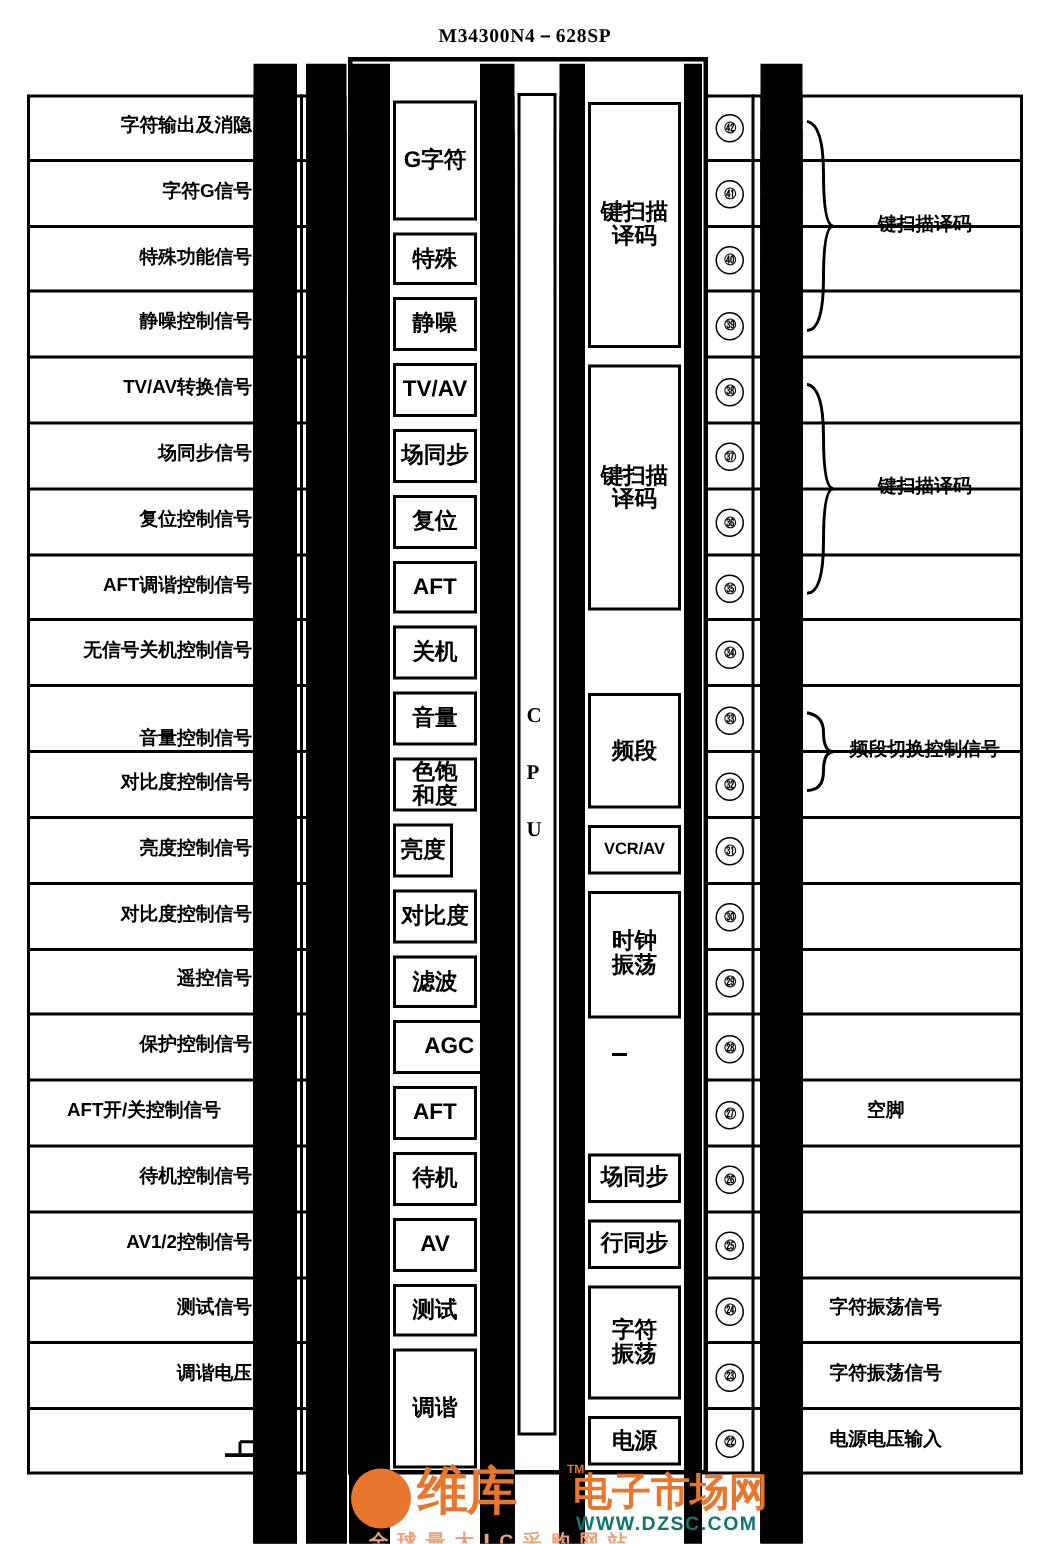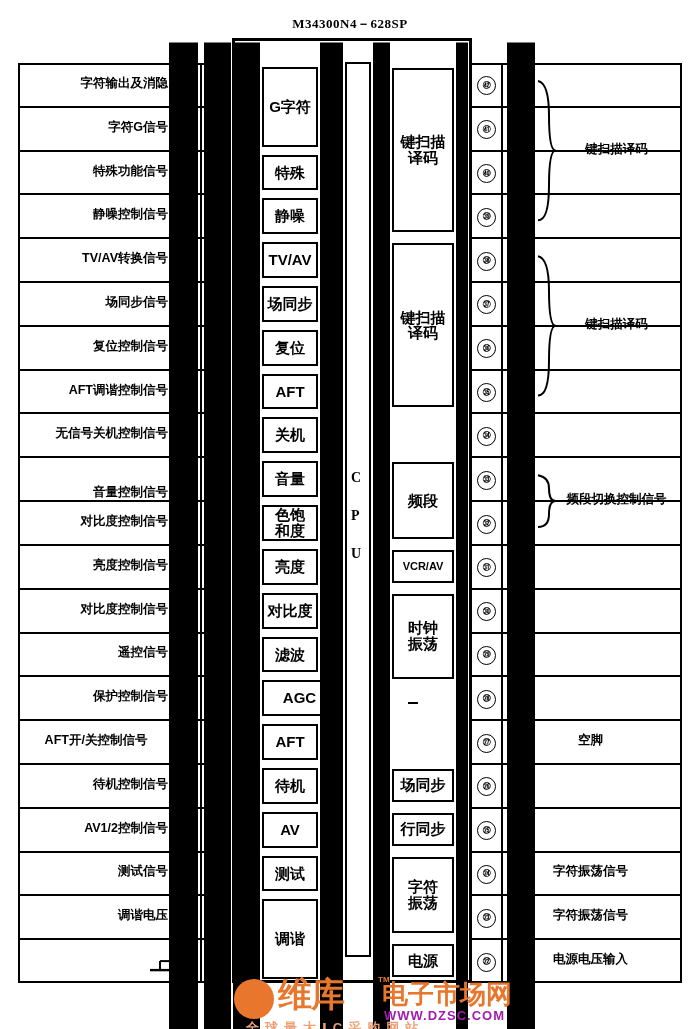--- a/index.html
+++ b/index.html
@@ -47,21 +47,21 @@
   
   #wm{position:absolute;left:234px;top:975px;width:466px;height:54px;}
   .wmdisc{position:absolute;left:0;top:4px;width:40px;height:40px;
           border-radius:50%;background:#e8762c;}
   .wmbig{position:absolute;left:44px;top:2px;font-size:34px;font-weight:bold;
          color:#e8762c;letter-spacing:-1px;line-height:1;}
   .wmbig2{position:absolute;left:148px;top:6px;font-size:26px;font-weight:bold;
           color:#e8762c;letter-spacing:0px;line-height:1;}
   .wmtm{position:absolute;left:144px;top:0px;font-size:8px;color:#e8762c;font-weight:bold;}
   .wmurl{position:absolute;left:150px;top:34px;font-size:13px;font-weight:bold;
-         color:#a21caf;letter-spacing:1px;line-height:1;}
+         color:#0f766e;letter-spacing:1px;line-height:1;}
   .wmsub{position:absolute;left:12px;top:46px;font-size:13px;font-weight:bold;
          color:#eaa178;letter-spacing:6px;line-height:1;}
 </style>
 </head>
 <body>
 
 <div id="stage">
 
   <div class="ttl" id="title" style="left:0;top:15px;width:700px;text-align:center;">M34300N4－628SP</div>
 
@@ -201,21 +201,21 @@
       <div class="blk" style="left:262px;top:67px;width:56px;height:79.62px;">G字符</div>
       <div class="blk" style="left:262px;top:154.62px;width:56px;height:35.81px;">特殊</div>
       <div class="blk" style="left:262px;top:198.43px;width:56px;height:35.81px;">静噪</div>
       <div class="blk" style="left:262px;top:242.24px;width:56px;height:35.81px;">TV/AV</div>
       <div class="blk" style="left:262px;top:286.05px;width:56px;height:35.81px;">场同步</div>
       <div class="blk" style="left:262px;top:329.86px;width:56px;height:35.81px;">复位</div>
       <div class="blk" style="left:262px;top:373.67px;width:56px;height:35.81px;">AFT</div>
       <div class="blk" style="left:262px;top:417.48px;width:56px;height:35.81px;">关机</div>
       <div class="blk" style="left:262px;top:461.29px;width:56px;height:35.81px;">音量</div>
       <div class="blk" style="left:262px;top:505.1px;width:56px;height:35.81px;">色饱<br>和度</div>
-      <div class="blk" style="left:262px;top:548.9100000000001px;width:56px;height:35.81px;">亮度</div>
+      <div class="blk" style="left:262px;top:548.9100000000001px;width:40px;height:35.81px;">亮度</div>
       <div class="blk" style="left:262px;top:592.72px;width:56px;height:35.81px;">对比度</div>
       <div class="blk" style="left:262px;top:636.53px;width:56px;height:35.81px;">滤波</div>
       <div class="blk" style="left:262px;top:680.34px;width:75px;height:35.81px;">AGC</div>
       <div class="blk" style="left:262px;top:724.1500000000001px;width:56px;height:35.81px;">AFT</div>
       <div class="blk" style="left:262px;top:767.96px;width:56px;height:35.81px;">待机</div>
       <div class="blk" style="left:262px;top:811.77px;width:56px;height:35.81px;">AV</div>
       <div class="blk" style="left:262px;top:855.58px;width:56px;height:35.81px;">测试</div>
       <div class="blk" style="left:262px;top:899.3900000000001px;width:56px;height:79.62px;">调谐</div>
       <div class="blk" style="left:392px;top:68px;width:62px;height:164.24px;">键扫描<br>译码</div>
       <div class="blk" style="left:392px;top:243.24px;width:62px;height:164.24px;">键扫描<br>译码</div>

